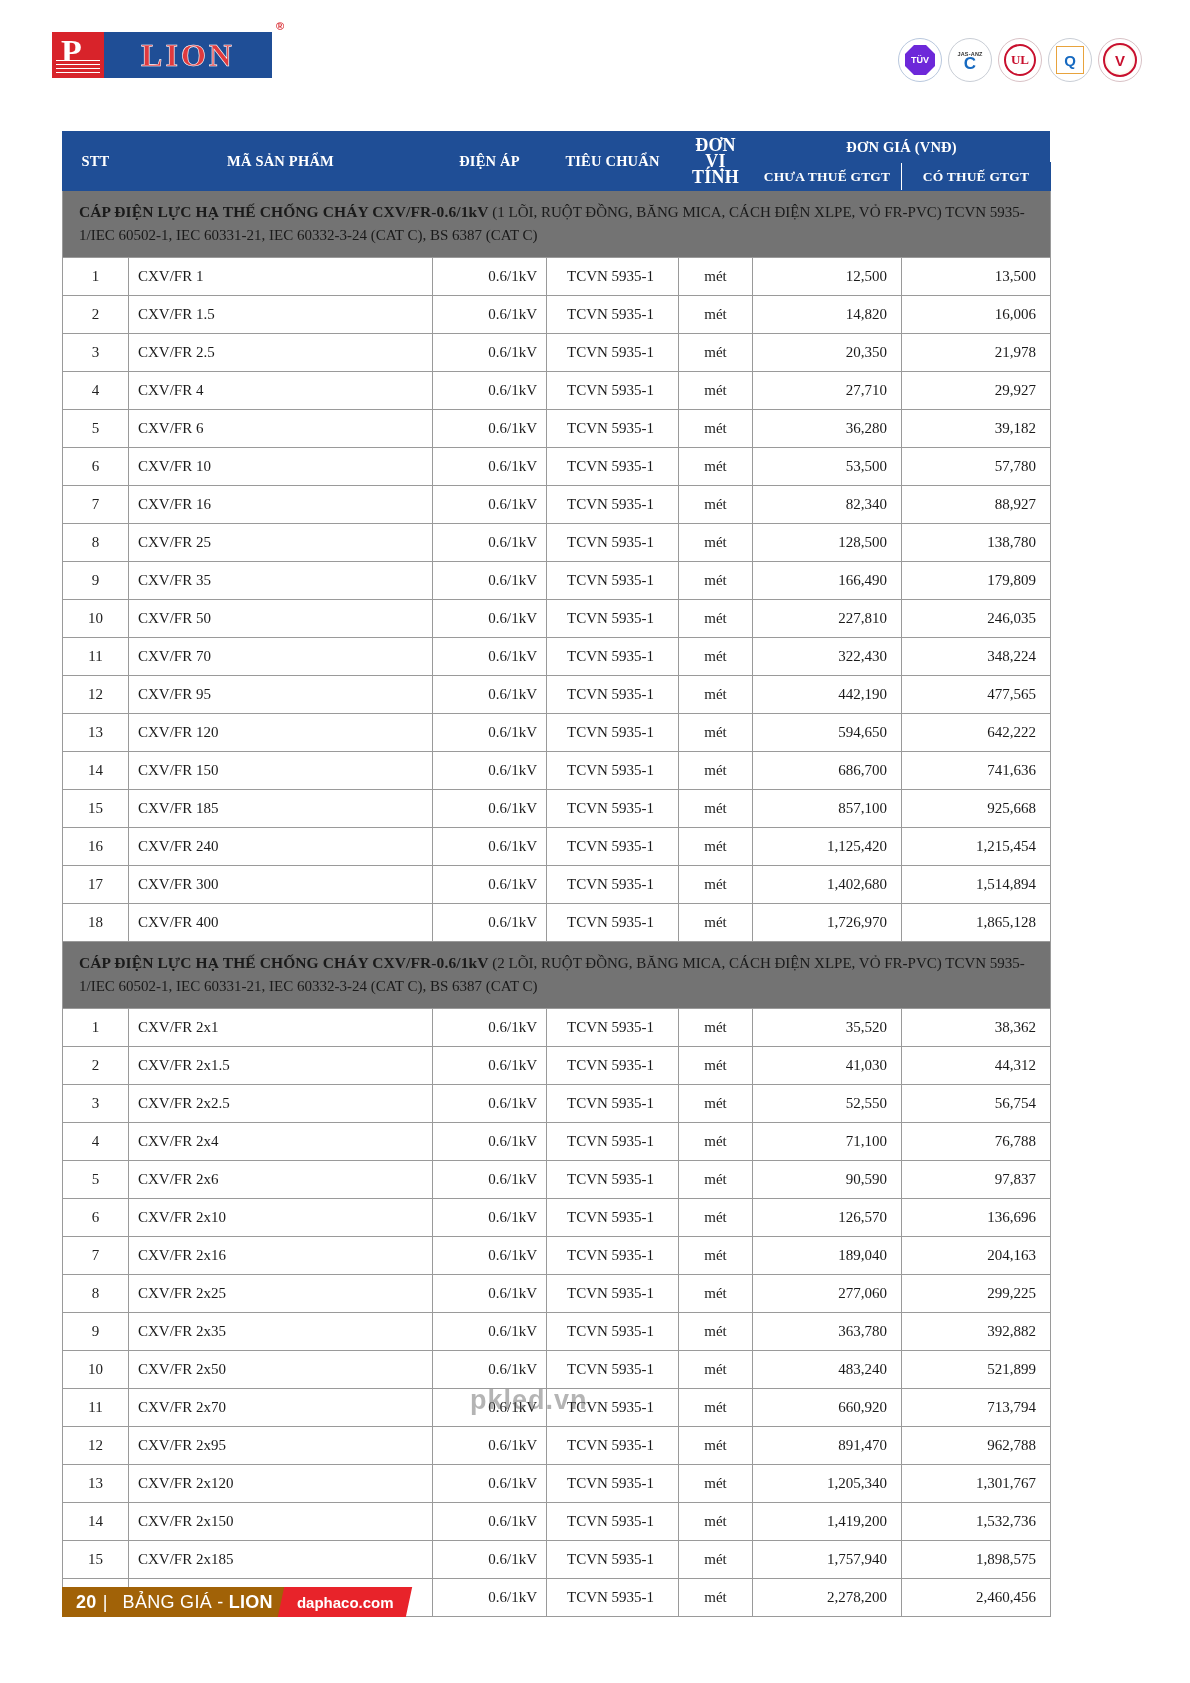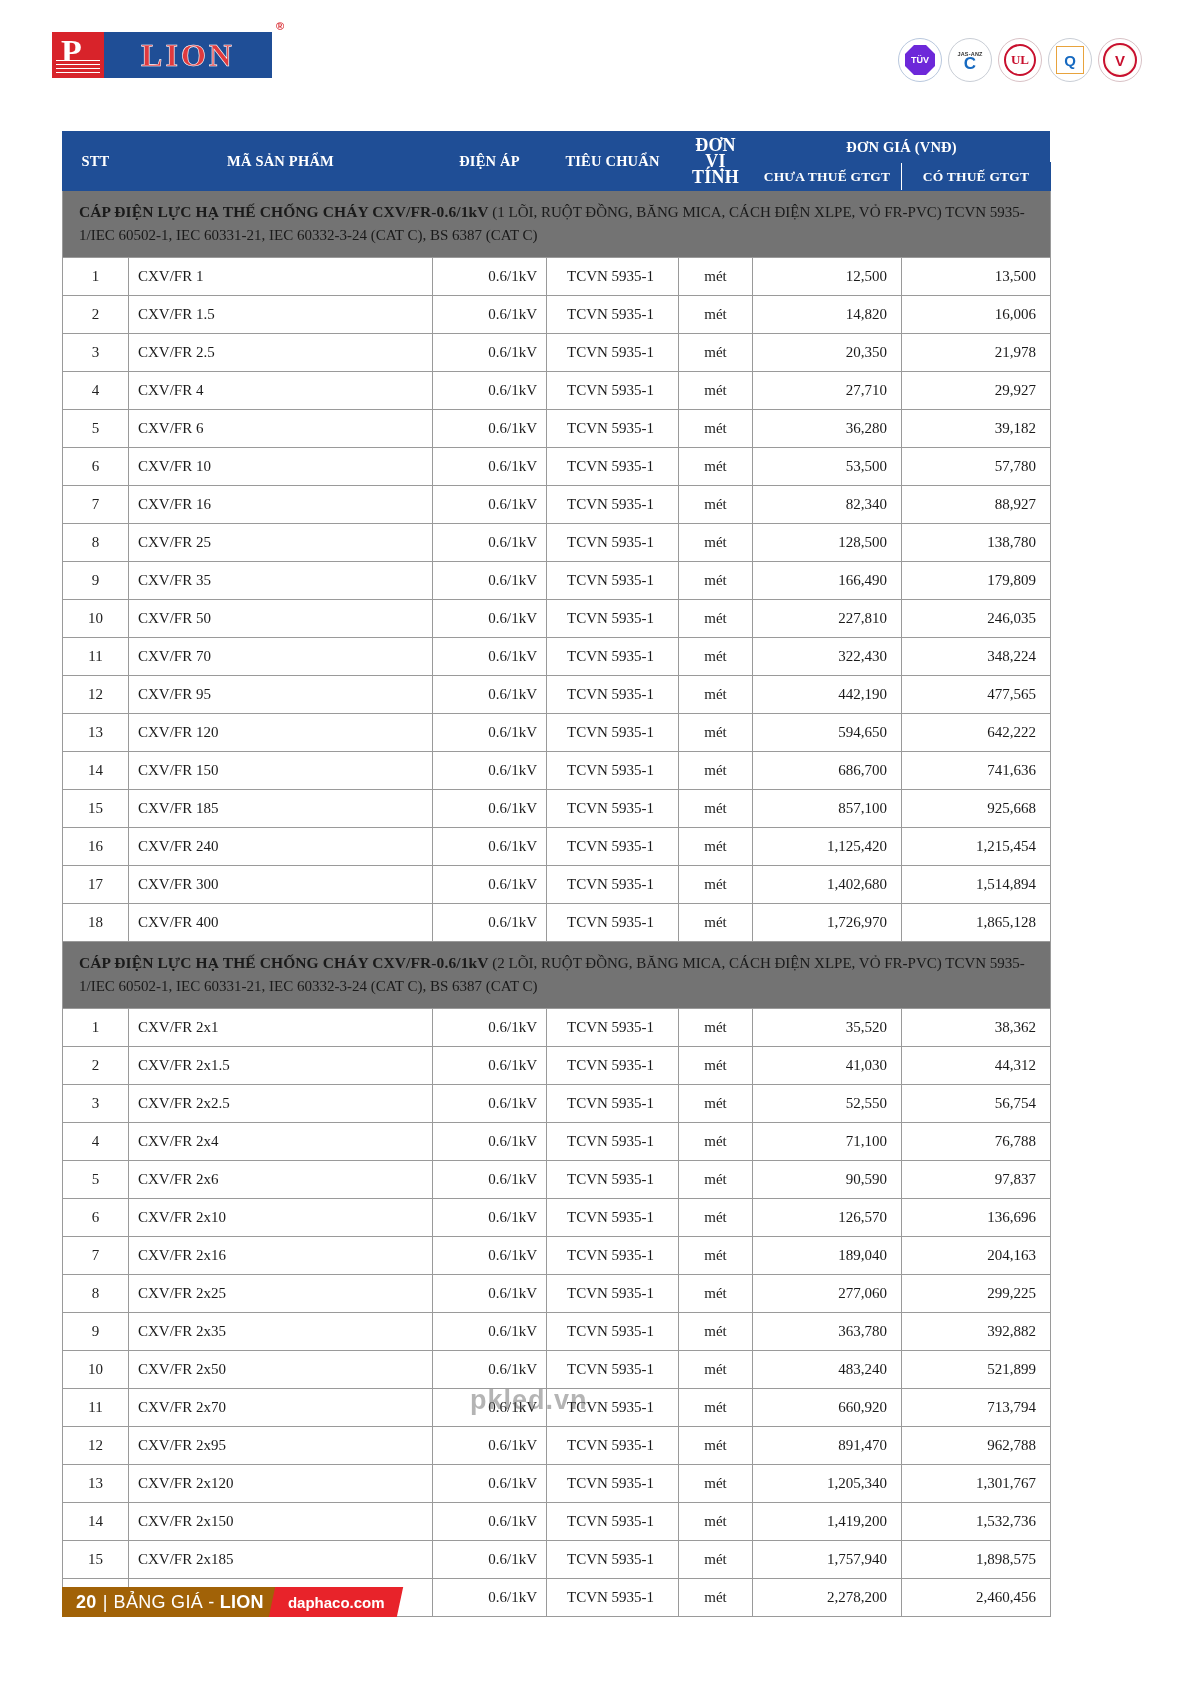--- a/index.html
+++ b/index.html
@@ -174,21 +174,21 @@
   }
   .f-blue{
     background:#a16207;color:#fff;
     display:flex;align-items:center;
     padding:0 14px 0 14px;
     font-size:18px;font-weight:bold;letter-spacing:.3px;
     position:relative;
   }
   .f-blue .pg{font-weight:bold;}
   .f-blue .sep{font-weight:normal;margin:0 6px;}
-  .f-blue .bg{font-weight:normal;}
+  .f-blue .bg{font-weight:normal;margin-left:9px;}
   .f-blue .ln{font-weight:bold;margin-left:5px;}
   .f-red{
     background:#E8232A;color:#fff;
     display:flex;align-items:center;
     padding:0 15px 0 16px;
     font-size:15px;font-weight:bold;
     transform:skewX(-12deg);
     margin-left:-6px;
   }
   .f-red span{transform:skewX(12deg);}

